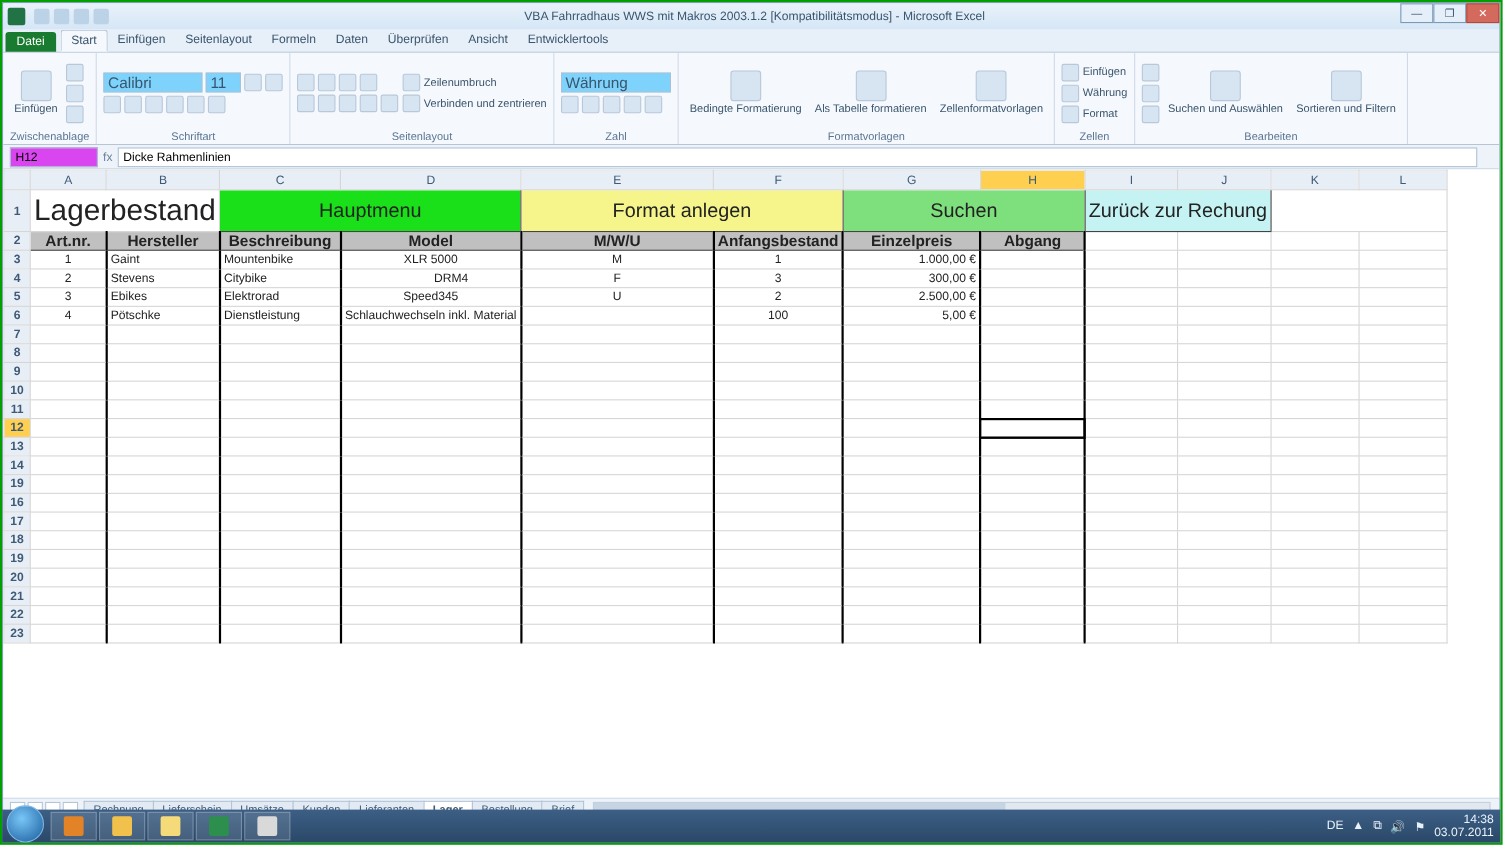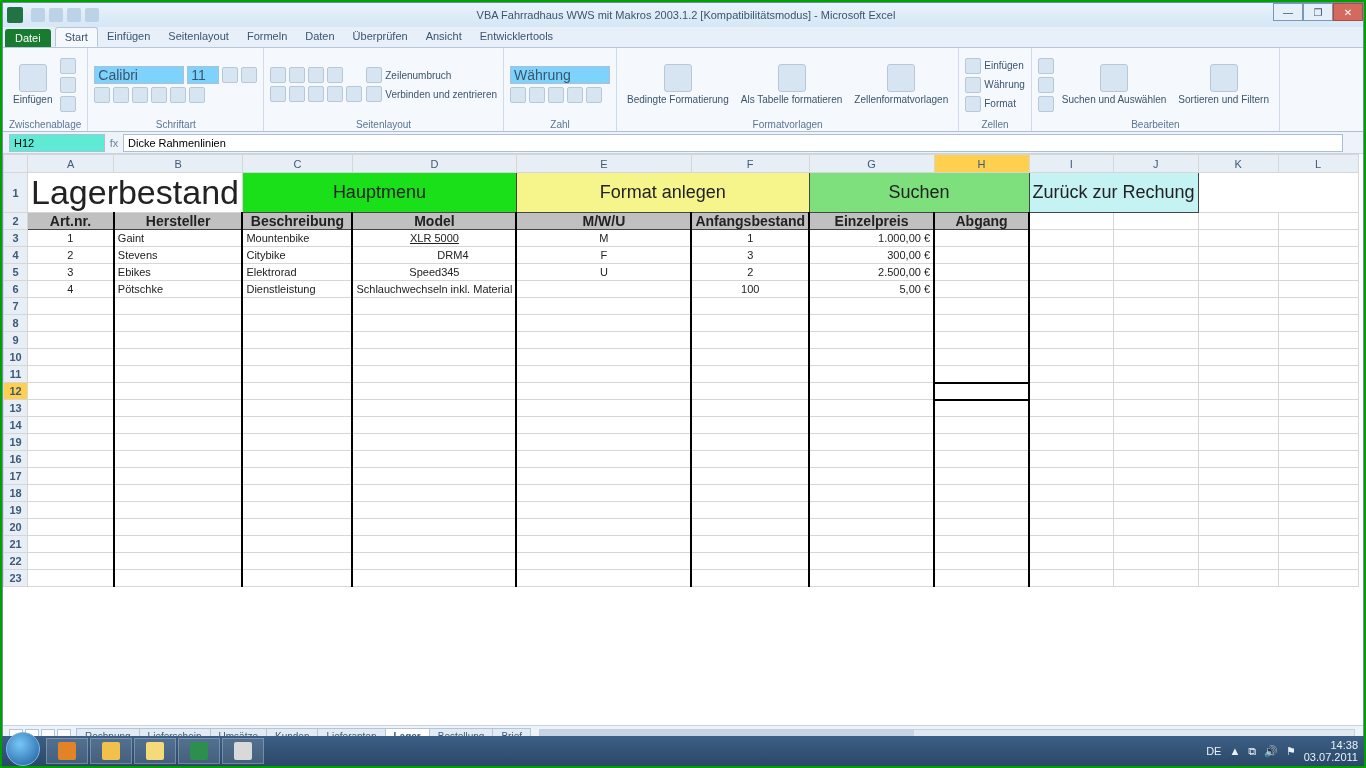--- a/index.html
+++ b/index.html
@@ -27,38 +27,38 @@
 .grp-label { text-align:center; font-size:10px; color:#5a7693; padding-top:1px; }
 .bigbtn { display:flex; flex-direction:column; align-items:center; gap:2px; padding:2px 4px; }
 .bigbtn .bi { width:28px; height:28px; background:#d7e4f2; border:1px solid #b7c8da; border-radius:3px; }
 .col { display:flex; flex-direction:column; gap:3px; }
 .row { display:flex; gap:3px; align-items:center; }
 .smicon { width:16px; height:16px; background:#d7e4f2; border:1px solid #b7c8da; border-radius:2px; }
 .selectbox { height:18px; border:1px solid #abc0d6; background:#7dd3fc; font-size:14px; padding:0 3px; display:flex; align-items:center; }
 .lbl { font-size:10px; white-space:nowrap; }
 
 .namebox-row { height:22px; background:#eef3f9; border-bottom:1px solid #c6d4e4; display:flex; align-items:center; font-size:11px; }
-.namebox { width:96px; height:18px; border:1px solid #abc0d6; background:#5eead4; margin-left:6px; display:flex; align-items:center; padding:0 4px; }
+.namebox { width:80px; height:18px; border:1px solid #abc0d6; background:#d946ef; margin-left:6px; display:flex; align-items:center; padding:0 4px; }
 .fx { width:18px; text-align:center; color:#6b85a0; }
 .fbar { flex:1; height:18px; border:1px solid #abc0d6; background:#fff; margin-right:20px; padding:0 4px; display:flex; align-items:center; }
 
 .sheet { flex:1; overflow:hidden; background:#fff; position:relative; }
 .grid { border-collapse:collapse; table-layout:fixed; font-size:11px; color:#222; }
 .grid th, .grid td { border:1px solid #d6d6d6; height:17px; padding:0 3px; overflow:hidden; white-space:nowrap; }
 .grid thead th { background:#e8eef6; color:#3e5a77; font-weight:normal; text-align:center; height:18px; }
 .grid thead th.active { background:#ffcf50; }
 .rowhdr { background:#e8eef6; color:#3e5a77; text-align:center; width:24px; }
 .rowhdr.active { background:#ffcf50; }
 
 .macrobtn { text-align:center; font-size:18px; font-weight:normal; border:1px solid #444 !important; }
 .mb-green { background:#19e019; }
 .mb-yellow { background:#f5f58c; }
 .mb-lgreen { background:#7de07d; }
 .mb-cyan { background:#c5f2f2; }
-.sec-title { font-size:34px; padding-left:4px; }
+.sec-title { font-size:27px; padding-left:4px; }
 .colhdr { background:#c0c0c0 !important; font-weight:bold; text-align:center; font-size:14px; border:1px solid #444 !important; }
 .dborder-r { border-right:2px solid #000 !important; }
 .sel-cell { outline:2px solid #000; outline-offset:-1px; background:#fff; }
 
 .wstabs { height:20px; background:#eef3f9; border-top:1px solid #c6d4e4; display:flex; align-items:center; font-size:10px; }
 .wsnav { display:flex; gap:2px; padding:0 6px; }
 .wsnav span { width:14px; height:14px; border:1px solid #b5c5d8; background:#fff; }
 .wstab { padding:2px 8px; border:1px solid #b5c5d8; border-bottom:none; background:#e2ebf4; color:#3e5a77; margin-left:-1px; }
 .wstab.active { background:#fff; font-weight:bold; }
 .hscroll { flex:1; height:14px; margin:0 8px; background:#e2e8ef; border:1px solid #c3d0de; position:relative; }
@@ -299,21 +299,21 @@
             <td></td>
             <td></td>
             <td></td>
             <td></td>
           </tr>
           <tr>
             <th class="rowhdr">3</th>
             <td class="dborder-r" style="text-align: center;">1</td>
             <td class="dborder-r" style="text-align: left;">Gaint</td>
             <td class="dborder-r" style="text-align: left;">Mountenbike</td>
-            <td class="dborder-r" style="text-align: center; text-decoration: underline;">XLR 5000</td>
+            <td class="dborder-r" style="text-align: center;">XLR 5000</td>
             <td class="dborder-r" style="text-align: center;">M</td>
             <td class="dborder-r" style="text-align: center;">1</td>
             <td class="dborder-r" style="text-align: right;">1.000,00 €</td>
             <td class="dborder-r" style="text-align: center;"></td>
             <td></td>
             <td></td>
             <td></td>
             <td></td>
           </tr>
           <tr>

